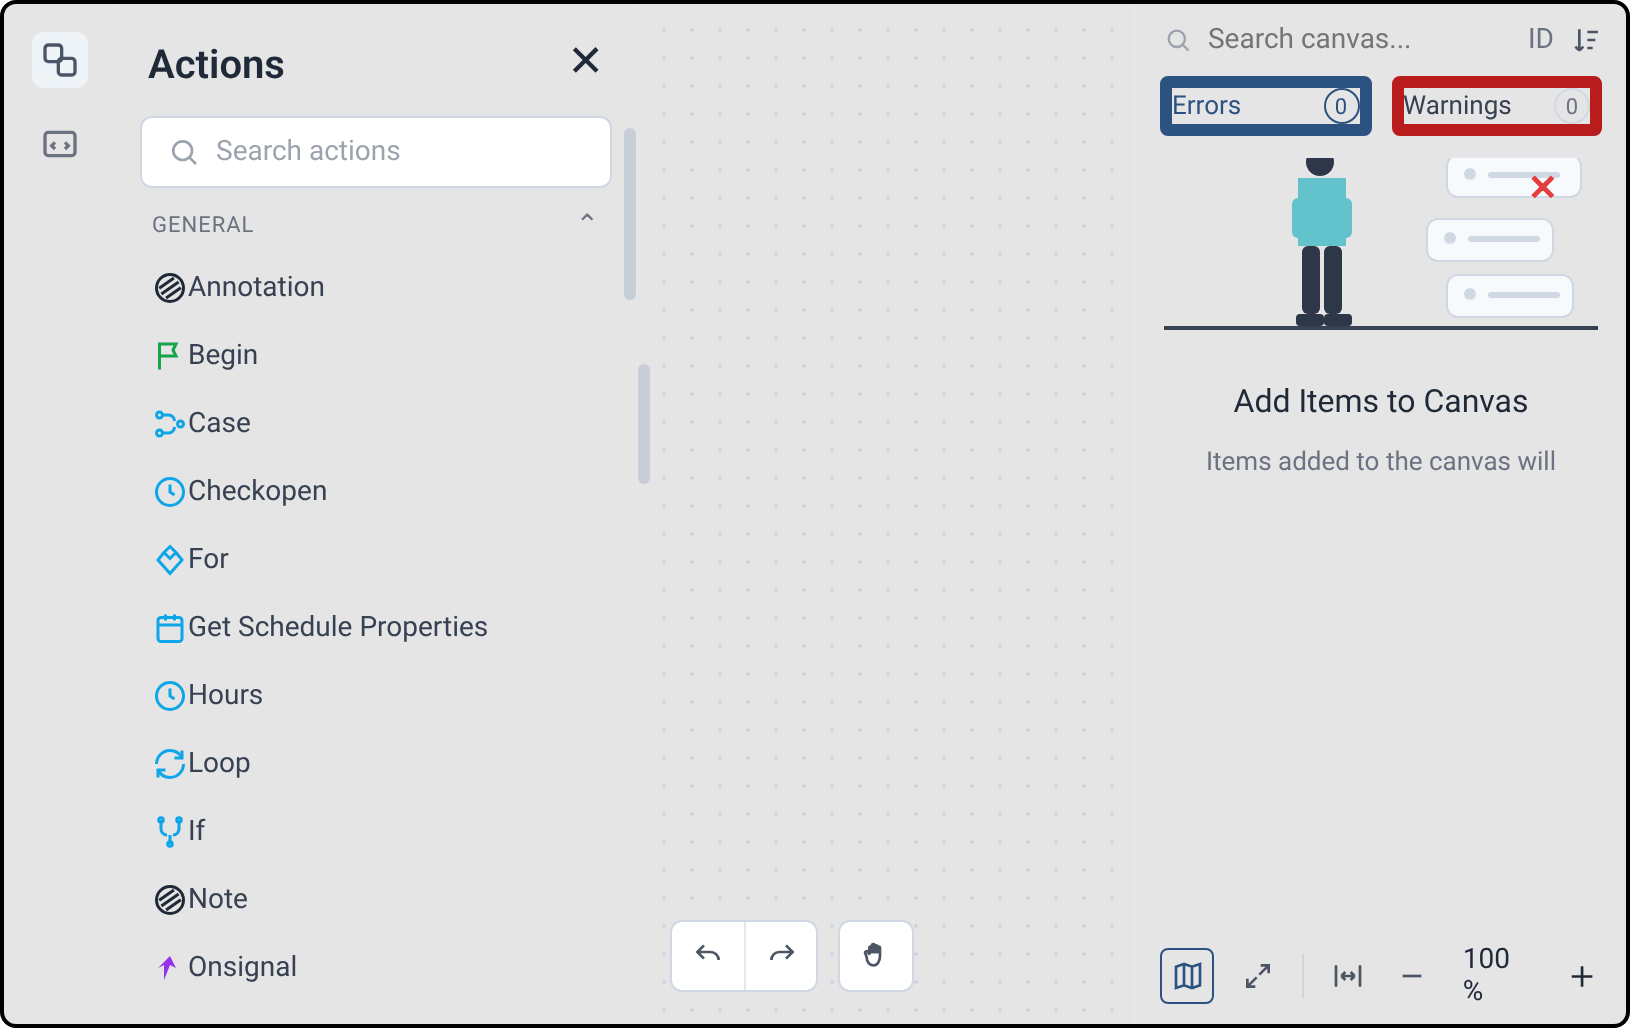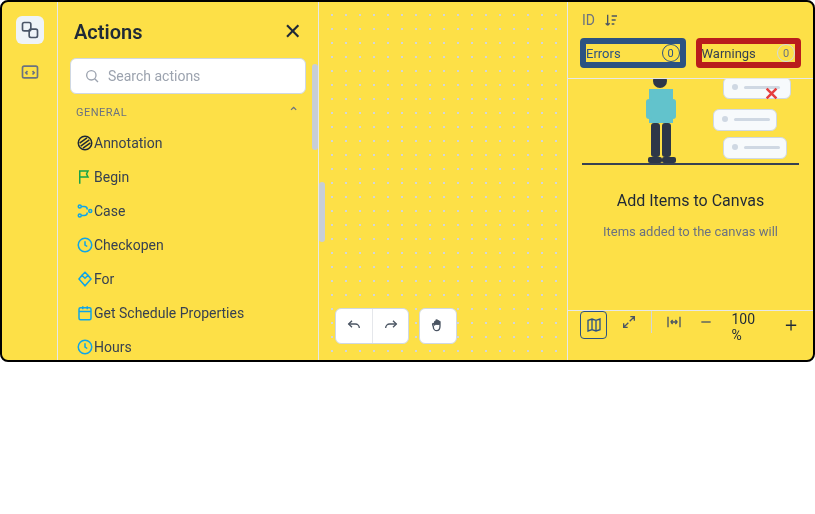--- a/index.html
+++ b/index.html
@@ -1,17 +1,17 @@
 <!DOCTYPE html>
 <html><head>
 <meta charset="utf-8">
 <style>
 *{box-sizing:border-box;margin:0;padding:0;font-family:-apple-system,BlinkMacSystemFont,"Segoe UI",Roboto,sans-serif}
 body{width:815px;height:514px;overflow:hidden;background:#fff}
-.frame{width:815px;height:362px;border:2px solid #000;border-radius:8px;display:flex;position:relative;background:#fde047}
+.frame{width:815px;height:514px;border:2px solid #000;border-radius:8px;display:flex;position:relative;background:#e5e5e5}
 .rail{width:56px;border-right:1px solid #e5e7eb;display:flex;flex-direction:column;align-items:center;padding-top:14px;gap:14px}
 .rail-btn{width:28px;height:28px;display:flex;align-items:center;justify-content:center;border-radius:6px;color:#6b7280;cursor:pointer}
 .rail-btn.active{background:#eef3f8;color:#4a5568}
 .sidebar{width:260px;display:flex;flex-direction:column;position:relative;padding:18px 0 0 0}
 .sb-head{display:flex;align-items:center;justify-content:space-between;padding:0 16px 14px}
 .sb-title{font-size:20px;font-weight:600;color:#1f2937}
 .close-x{font-size:22px;cursor:pointer;line-height:1;color:#1f2937}
 .search-wrap{padding:0 12px}
 .search-box{display:flex;align-items:center;border:1px solid #cfd8e3;border-radius:6px;background:#fff;height:36px;padding:0 13px;gap:8px}
 .search-box input{border:none;outline:none;flex:1;font-size:14px;color:#374151;background:transparent}
@@ -46,21 +46,21 @@
 .card:before,.card:after{content:"";position:absolute;left:8px;height:3px;background:#cfd8e3;border-radius:2px}
 .card:before{top:6px;width:6px;border-radius:50%;height:6px}
 .card:after{top:8px;left:20px;width:36px}
 .card.c1{right:8px;top:4px}
 .card.c2{right:22px;top:36px;width:64px}
 .card.c3{right:12px;top:64px;width:64px}
 .xmark{position:absolute;right:20px;top:10px;color:#e53e3e;font-size:18px;font-weight:700}
 .person{position:absolute;left:54px;bottom:8px}
 .r-h1{font-size:16px;font-weight:400;color:#1f2937;margin:18px 4px 14px}
 .r-sub{font-size:13px;color:#6b7280;text-align:center}
-.bbar{height:50px;border-top:1px solid #e5e7eb;display:flex;align-items:flex-start;padding:0 12px;gap:12px}
+.bbar{height:50px;border-top:1px solid #e5e7eb;display:flex;align-items:center;padding:0 12px;gap:12px}
 .bbar .sep{width:1px;height:22px;background:#d1d5db}
 .bbar .ctl{color:#4b5563;cursor:pointer;display:flex;align-items:center;justify-content:center;width:22px;height:22px}
 .bbar .map{border:1.5px solid #2c5282;border-radius:4px;color:#2c5282;width:30px;height:28px}
 .zoom{font-size:14px;color:#1f2937;margin:0 4px}
 .plus{font-size:20px;font-weight:400;color:#1f2937;cursor:pointer}
 svg{display:block}
 </style>
 </head>
 <body>
 
@@ -178,20 +178,29 @@
               <circle cx="6" cy="4" r="1.5" stroke="#0ea5e9" stroke-width="2" fill="none"></circle>
               <circle cx="18" cy="4" r="1.5" stroke="#0ea5e9" stroke-width="2" fill="none"></circle>
               <circle cx="12" cy="20" r="1.5" stroke="#0ea5e9" stroke-width="2" fill="none"></circle>
             </svg>
           </span>
           <span>If</span>
         </div>
         <div class="item">
           <span class="ic">
             <svg width="18" height="18" viewBox="0 0 24 24">
+              <circle cx="12" cy="12" r="9" stroke="#1f2937" stroke-width="2" fill="none"></circle>
+              <path d="M6 8l12 0M5 12l14 0M6 16l12 0" stroke="#1f2937" stroke-width="2" fill="none" transform="rotate(-35 12 12)"></path>
+            </svg>
+          </span>
+          <span>Note</span>
+        </div>
+        <div class="item">
+          <span class="ic">
+            <svg width="18" height="18" viewBox="0 0 24 24">
               <path d="M12 4l4 8-4-2-4 10 0-10-4 2z" fill="#9333ea" stroke="none"></path>
             </svg>
           </span>
           <span>Onsignal</span>
         </div>
       </div>
     <div class="scroll-thumb"></div>
   </div>
 
   <div class="canvas">
@@ -219,20 +228,27 @@
               <path d="M11 10V5a1 1 0 012 0v5"></path>
               <path d="M13 10V6a1 1 0 012 0v6c0 4-2 7-5 7s-5-3-5-6l-1-3a1 1 0 012-1l1 2"></path>
             </svg>
         </div>
       </div>
     </div>
   </div>
 
   <div class="right">
     <div class="r-top">
+      <div class="r-sch">
+        <svg width="16" height="16" viewBox="0 0 24 24" fill="none" stroke="#9ca3af" stroke-width="2">
+            <circle cx="11" cy="11" r="7"></circle>
+            <path d="m21 21-5-5"></path>
+          </svg>
+        <input type="text" placeholder="Search canvas..." style="">
+      </div>
       <span class="r-id">ID</span>
       <span class="r-sort">
         <svg width="16" height="16" viewBox="0 0 24 24" fill="none" stroke="currentColor" stroke-width="2">
             <path d="M7 4v16M7 20l-3-3M7 20l3-3"></path>
             <path d="M13 6h8M13 12h6M13 18h4"></path>
           </svg>
       </span>
     </div>
     <div class="tabs">
       <div class="tab active">

